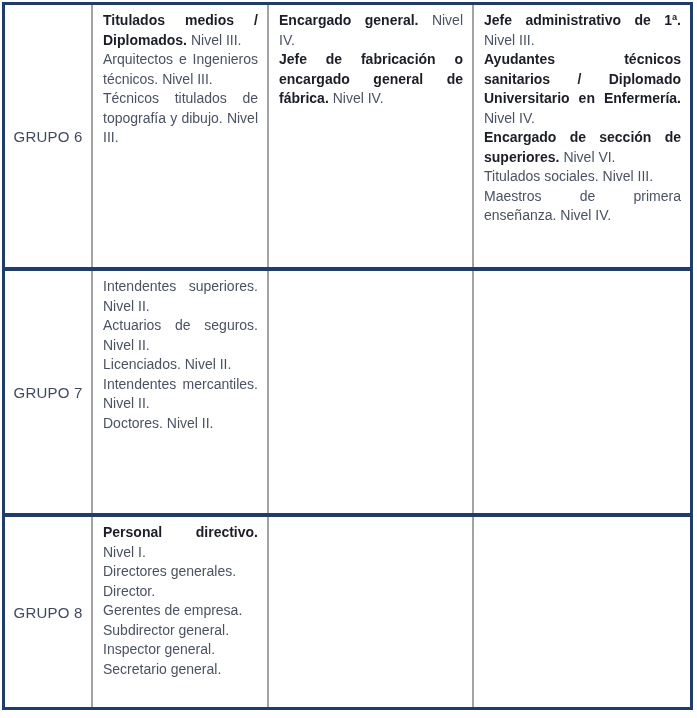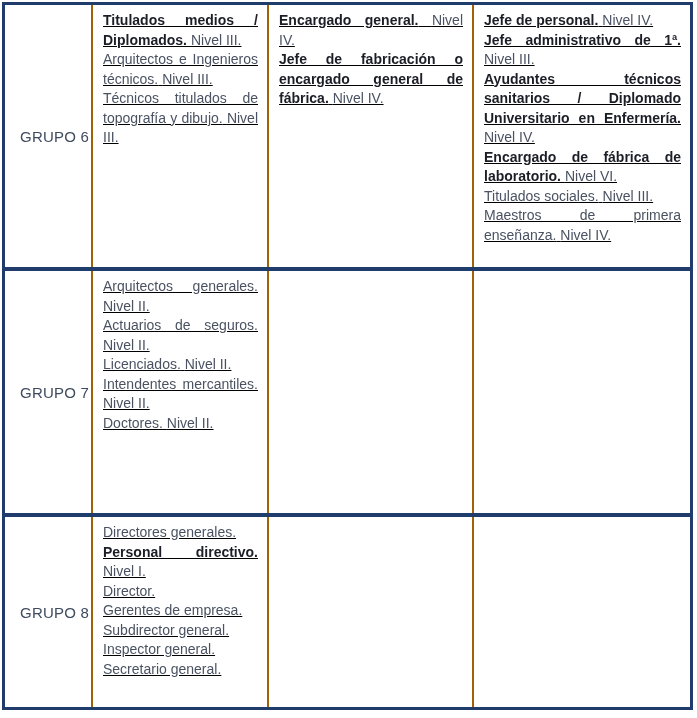--- a/index.html
+++ b/index.html
@@ -37,27 +37,26 @@
   }
   .trow + .trow {
     border-top: 4px solid #1f3c6d;
   }
   .cell {
     box-sizing: border-box;
     overflow: hidden;
     padding: 6px 9px 4px 10px;
   }
   .cell + .cell {
-    border-left: 2px solid #a16207;
-    text-decoration: underline;
+    border-left: 2px solid #a3a3a3;
   }
   .group-cell {
     display: flex;
     align-items: center;
-    justify-content: flex-end;
+    justify-content: center;
     padding: 4px 2px;
   }
   .group-label {
     font-size: 15px;
     color: #3f4a5e;
     letter-spacing: 0.2px;
     white-space: nowrap;
   }
   p.entry {
     margin: 0;
@@ -87,51 +86,50 @@
     <div class="cell">
           <p class="entry"><span class="b">Titulados medios / Diplomados.</span> <span class="r">Nivel III.</span></p>
           <p class="entry"><span class="r">Arquitectos e Ingenieros técnicos.</span> <span class="r">Nivel III.</span></p>
           <p class="entry"><span class="r">Técnicos titulados de topografía y dibujo.</span> <span class="r">Nivel III.</span></p>
         </div>
     <div class="cell">
           <p class="entry"><span class="b">Encargado general.</span> <span class="r">Nivel IV.</span></p>
           <p class="entry"><span class="b">Jefe de fabricación o encargado general de fábrica.</span> <span class="r">Nivel IV.</span></p>
         </div>
     <div class="cell">
-          <p class="entry"><span class="b">Jefe de personal.</span> <span class="r">Nivel IV.</span></p>
           <p class="entry"><span class="b">Jefe administrativo de 1ª.</span> <span class="r">Nivel III.</span></p>
           <p class="entry"><span class="b">Ayudantes técnicos sanitarios / Diplomado Universitario en Enfermería.</span> <span class="r">Nivel IV.</span></p>
-          <p class="entry"><span class="b">Encargado de fábrica de laboratorio.</span> <span class="r">Nivel VI.</span></p>
+          <p class="entry"><span class="b">Encargado de sección de superiores.</span> <span class="r">Nivel VI.</span></p>
           <p class="entry"><span class="r">Titulados sociales.</span> <span class="r">Nivel III.</span></p>
           <p class="entry"><span class="r">Maestros de primera enseñanza.</span> <span class="r">Nivel IV.</span></p>
         </div>
   </div>
 
   <div class="trow">
     <div class="cell group-cell">
       <span class="group-label">GRUPO 7</span>
     </div>
     <div class="cell">
-          <p class="entry"><span class="r">Arquitectos generales.</span> <span class="r">Nivel II.</span></p>
+          <p class="entry"><span class="r">Intendentes superiores.</span> <span class="r">Nivel II.</span></p>
           <p class="entry"><span class="r">Actuarios de seguros.</span> <span class="r">Nivel II.</span></p>
           <p class="entry"><span class="r">Licenciados.</span> <span class="r">Nivel II.</span></p>
           <p class="entry"><span class="r">Intendentes mercantiles.</span> <span class="r">Nivel II.</span></p>
           <p class="entry"><span class="r">Doctores.</span> <span class="r">Nivel II.</span></p>
         </div>
     <div class="cell"></div>
     <div class="cell"></div>
   </div>
 
   <div class="trow">
     <div class="cell group-cell">
       <span class="group-label">GRUPO 8</span>
     </div>
     <div class="cell">
+          <p class="entry"><span class="b">Personal directivo.</span> <span class="r">Nivel I.</span></p>
           <p class="entry"><span class="r">Directores generales.</span></p>
-          <p class="entry"><span class="b">Personal directivo.</span> <span class="r">Nivel I.</span></p>
           <p class="entry"><span class="r">Director.</span></p>
           <p class="entry"><span class="r">Gerentes de empresa.</span></p>
           <p class="entry"><span class="r">Subdirector general.</span></p>
           <p class="entry"><span class="r">Inspector general.</span></p>
           <p class="entry"><span class="r">Secretario general.</span></p>
         </div>
     <div class="cell"></div>
     <div class="cell"></div>
   </div>
 </div>

